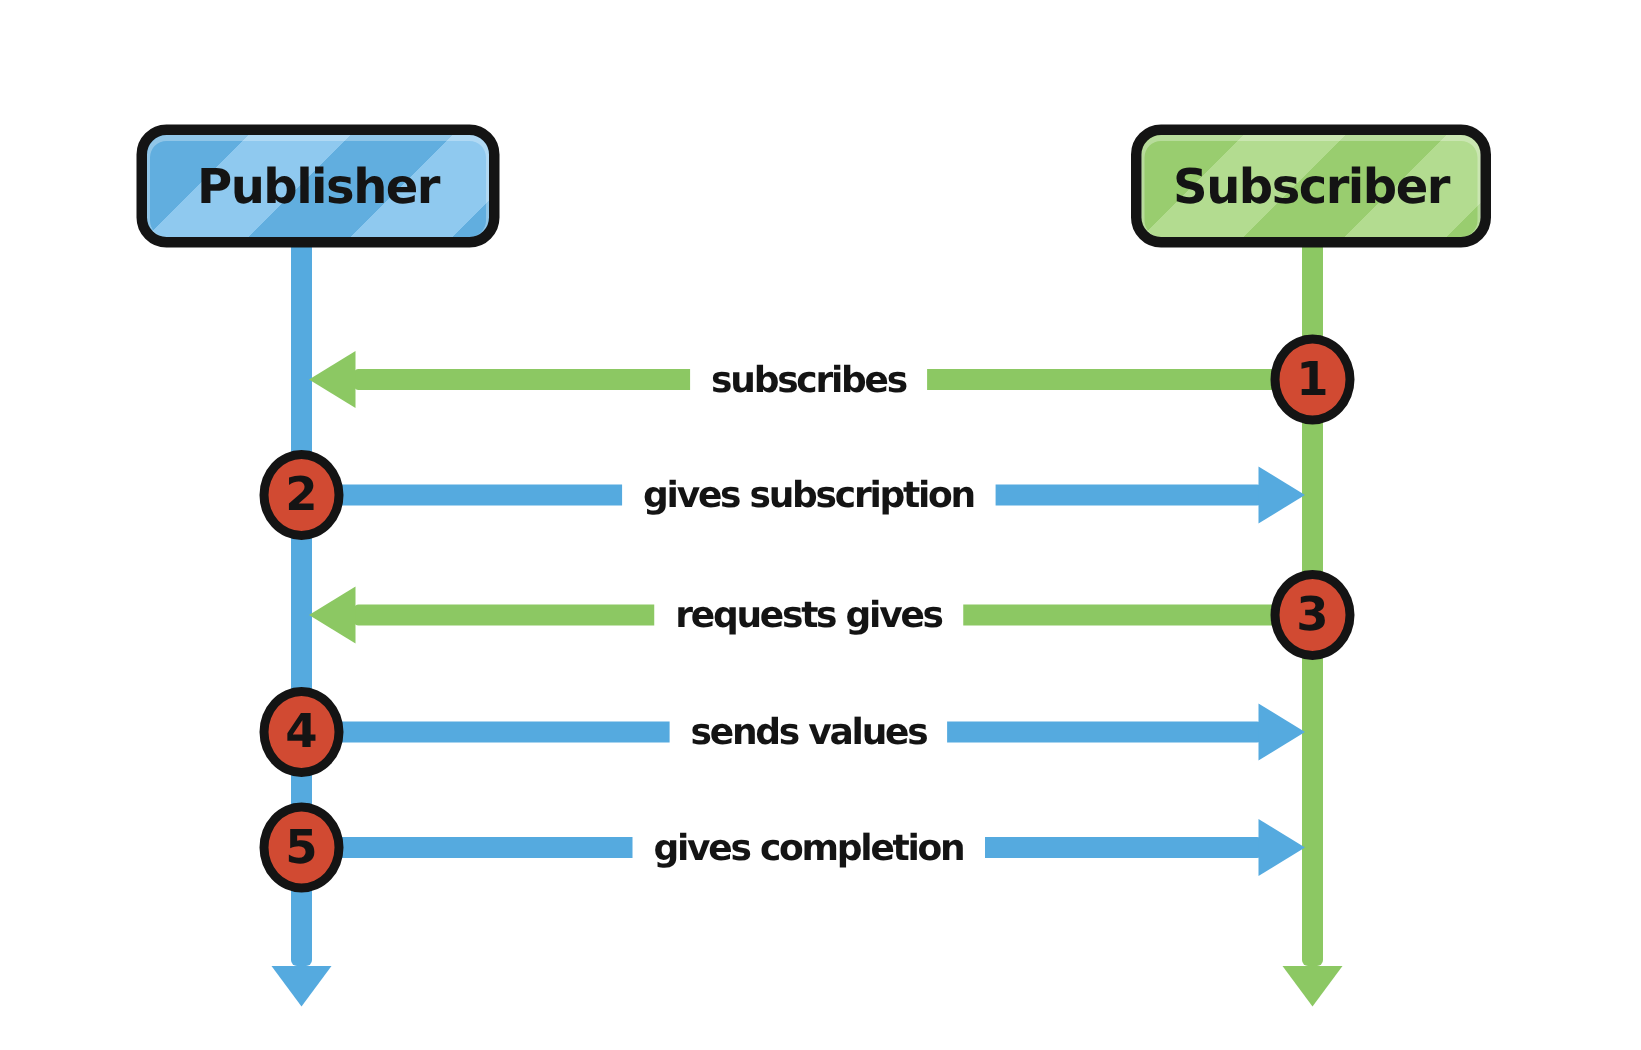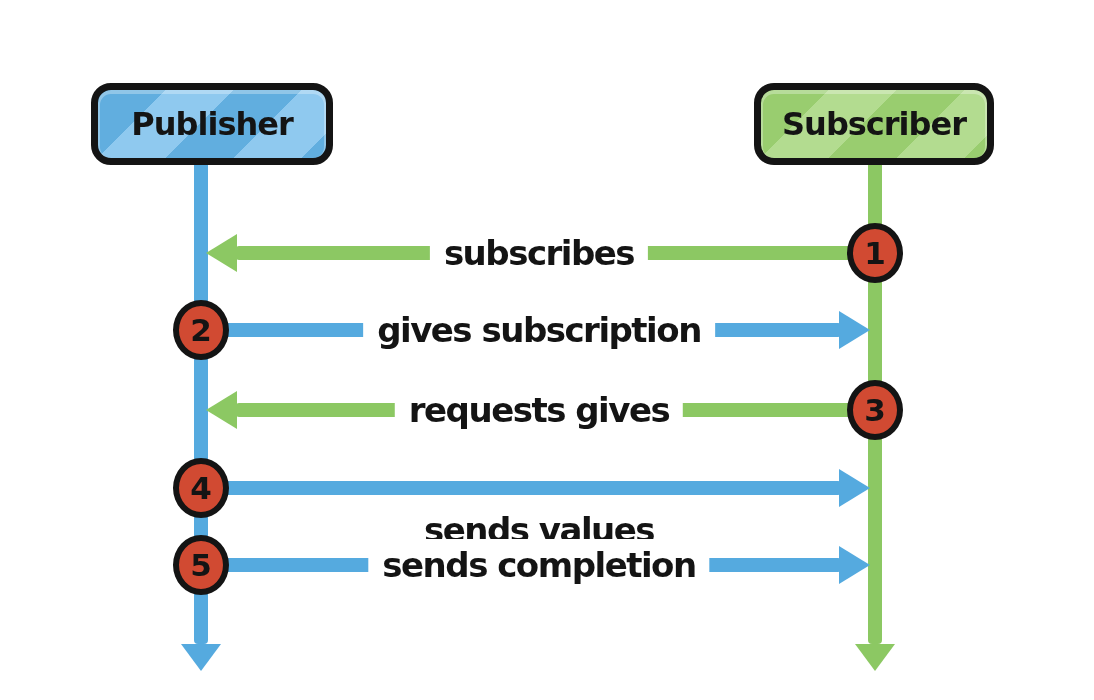--- a/index.html
+++ b/index.html
@@ -84,21 +84,21 @@
   .msg-label {
     position: absolute;
     left: 539px;
     transform: translateX(-50%);
     height: 52px;
     line-height: 52px;
     padding: 0 14px;
     background: #ffffff;
     color: #141414;
     font-weight: bold;
-    font-size: 34px;
+    font-size: 24px;
     letter-spacing: -1.5px;
     white-space: nowrap;
     z-index: 3;
   }
 
   
   .marker {
     position: absolute;
     box-sizing: border-box;
     width: 56px;
@@ -155,28 +155,28 @@
     <div class="head point-left green" style="left:206px; top:391px;"></div>
     <div class="msg-label" style="top:384px;">requests gives</div>
     <div class="marker" style="left:847px; top:380px;">
       <span>3</span>
     </div>
   </div>
 
   <div>
     <div class="shaft blue" style="left:201px; top:481px; width:640px;"></div>
     <div class="head point-right blue" style="left:839px; top:469px;"></div>
-    <div class="msg-label" style="top:462px;margin-top:42px;">sends values</div>
+    <div class="msg-label" style="top:462px;">sends values</div>
     <div class="marker" style="left:173px; top:458px;">
       <span>4</span>
     </div>
   </div>
 
   <div>
     <div class="shaft blue" style="left:201px; top:558px; width:640px;"></div>
     <div class="head point-right blue" style="left:839px; top:546px;"></div>
-    <div class="msg-label" style="top:539px;">sends completion</div>
+    <div class="msg-label" style="top:539px;">gives completion</div>
     <div class="marker" style="left:173px; top:535px;">
       <span>5</span>
     </div>
   </div>
 
 </div>
 
 </body></html>

